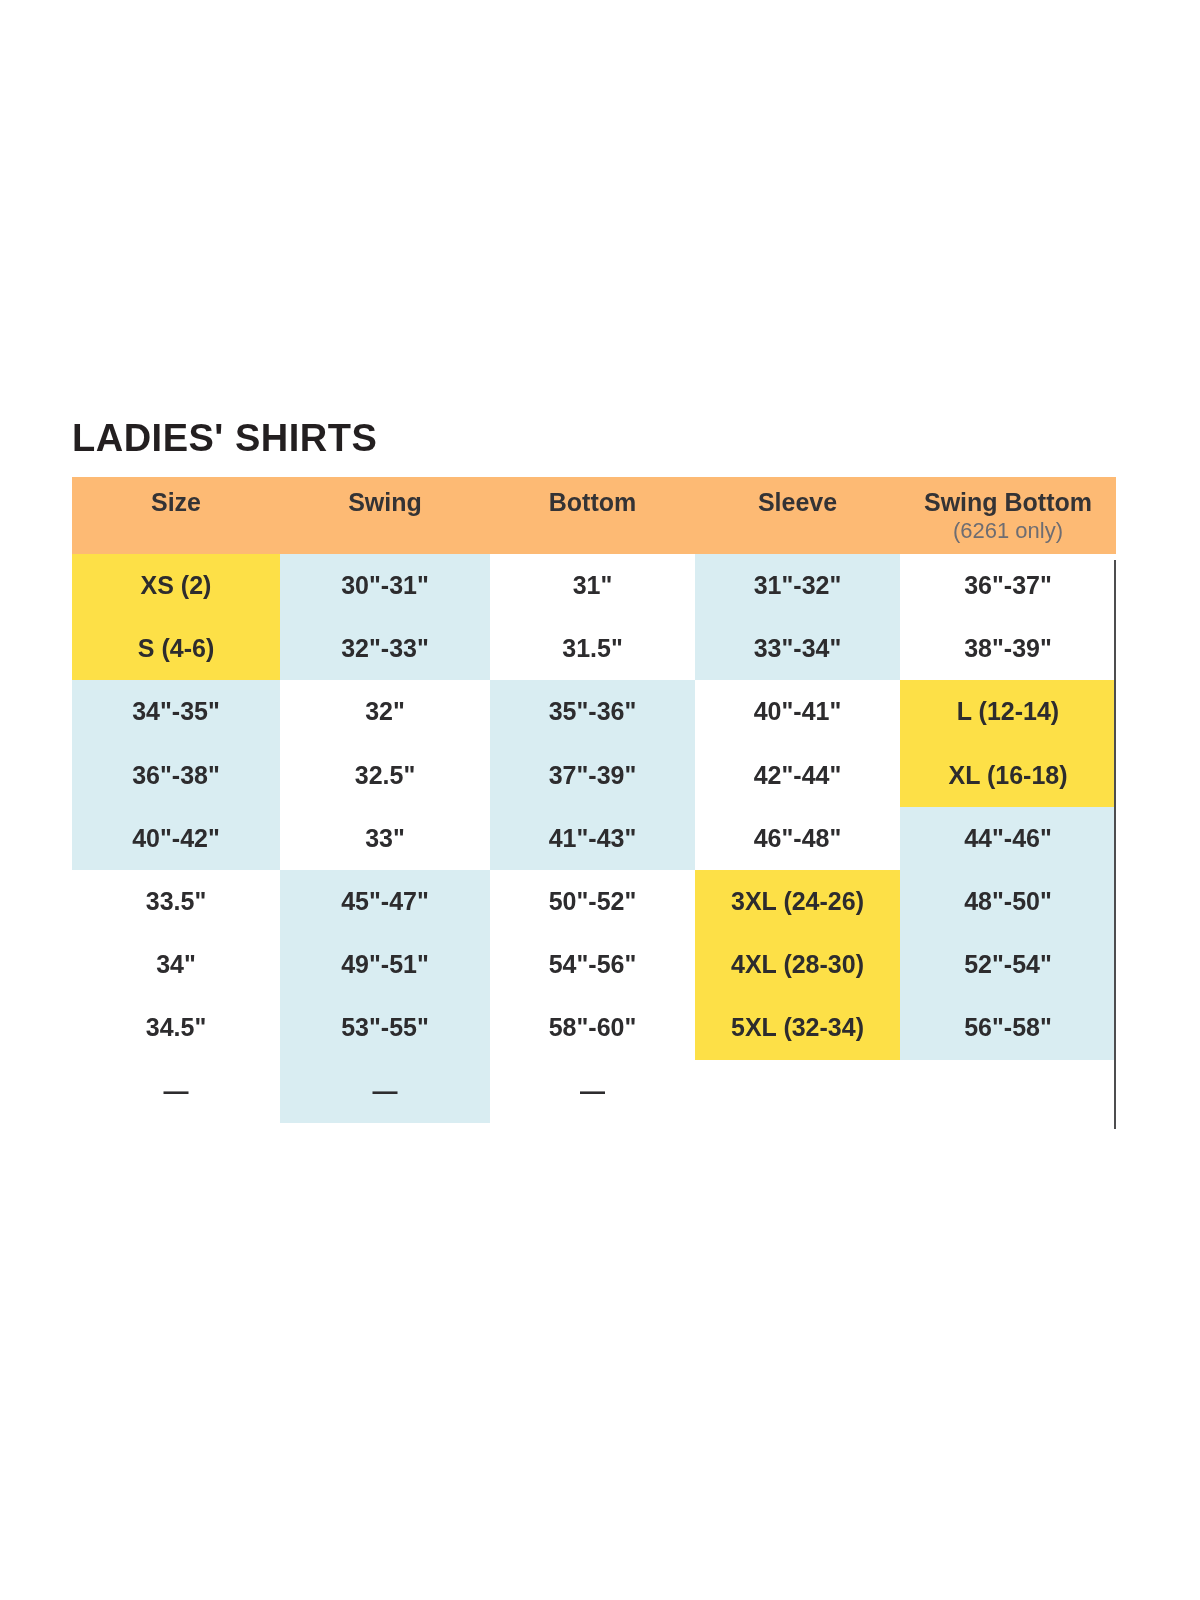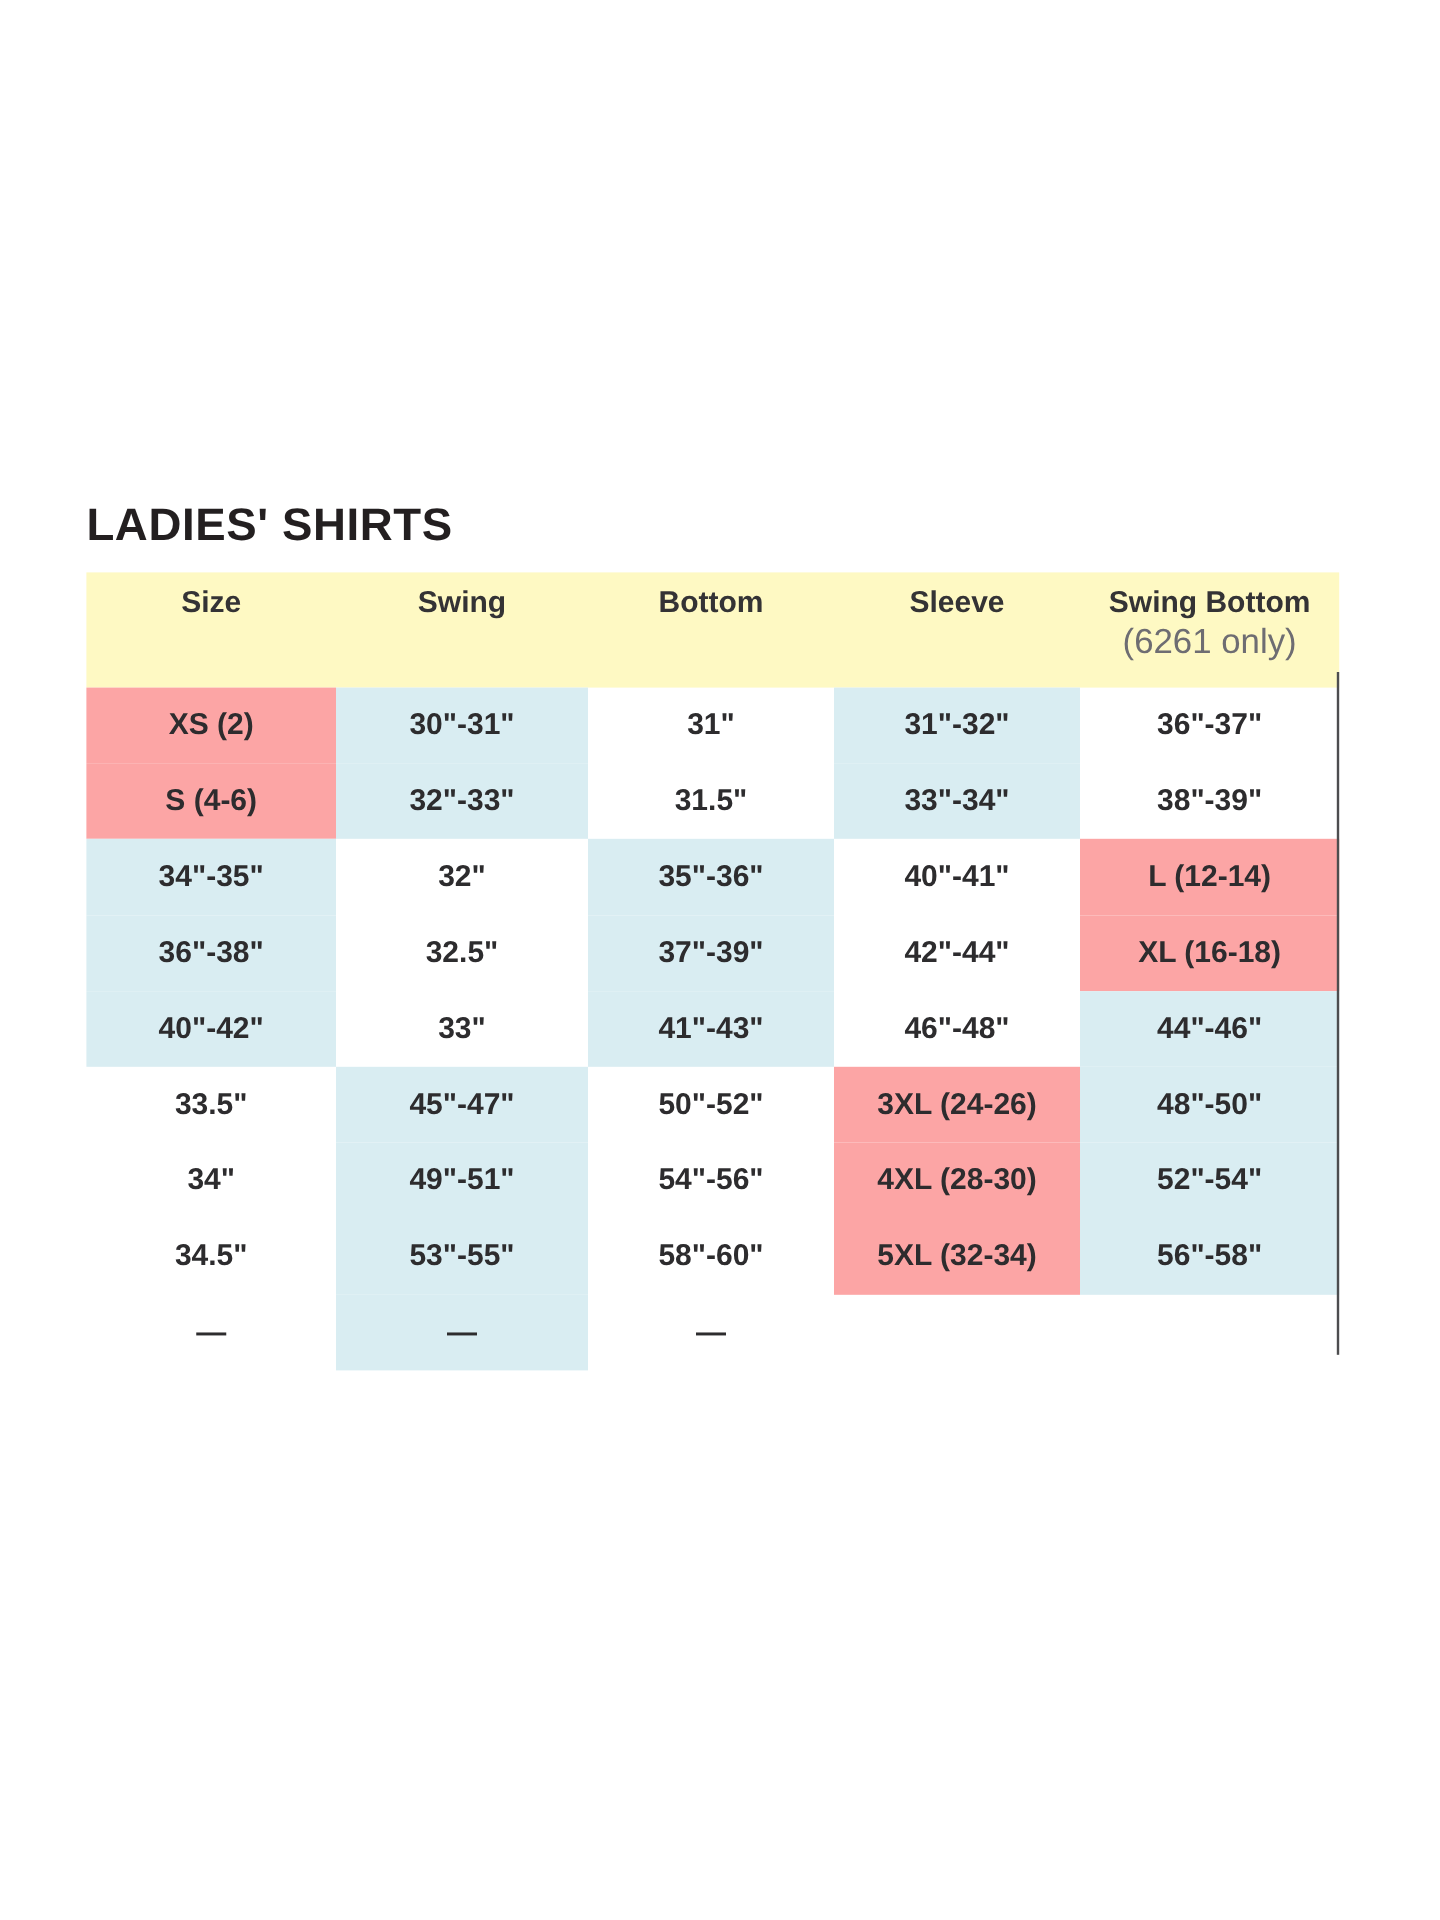--- a/index.html
+++ b/index.html
@@ -19,48 +19,48 @@
     color: #231f20;
     line-height: 1;
   }
   .chart {
     position: absolute;
     left: 72px; top: 477px; width: 1044px;
   }
   .thead {
     display: grid;
     grid-template-columns: 208px 210px 205px 205px 216px;
-    height: 96px;
-    background: #fef9c3;
+    height: 77px;
+    background: #fdba74;
     text-align: center;
   }
   .hcell {
     display: flex; flex-direction: column;
     align-items: center;
     padding-top: 11px;
     font-size: 25px; font-weight: bold;
     color: #343335;
     line-height: 1.18;
   }
   .hsub {
-    font-size: 29px; font-weight: normal;
+    font-size: 22px; font-weight: normal;
     color: #6e6d72;
   }
   .tbody {
     display: grid;
     grid-template-columns: 208px 210px 205px 205px 216px;
     grid-auto-rows: 63.2px;
   }
   .cell {
     display: flex; align-items: center; justify-content: center;
     font-size: 25px; font-weight: bold;
     color: #2d2c2e;
     white-space: nowrap;
   }
-  .col0 { background: #fca5a5; }
+  .col0 { background: #fde047; }
   .col1, .col3 { background: #d9edf2; }
   .vline {
     position: absolute;
     right: 0; top: 83px;
     width: 2px; height: 569px;
     background: #4d4d4f;
   }
 </style>
 </head>
 <body>

